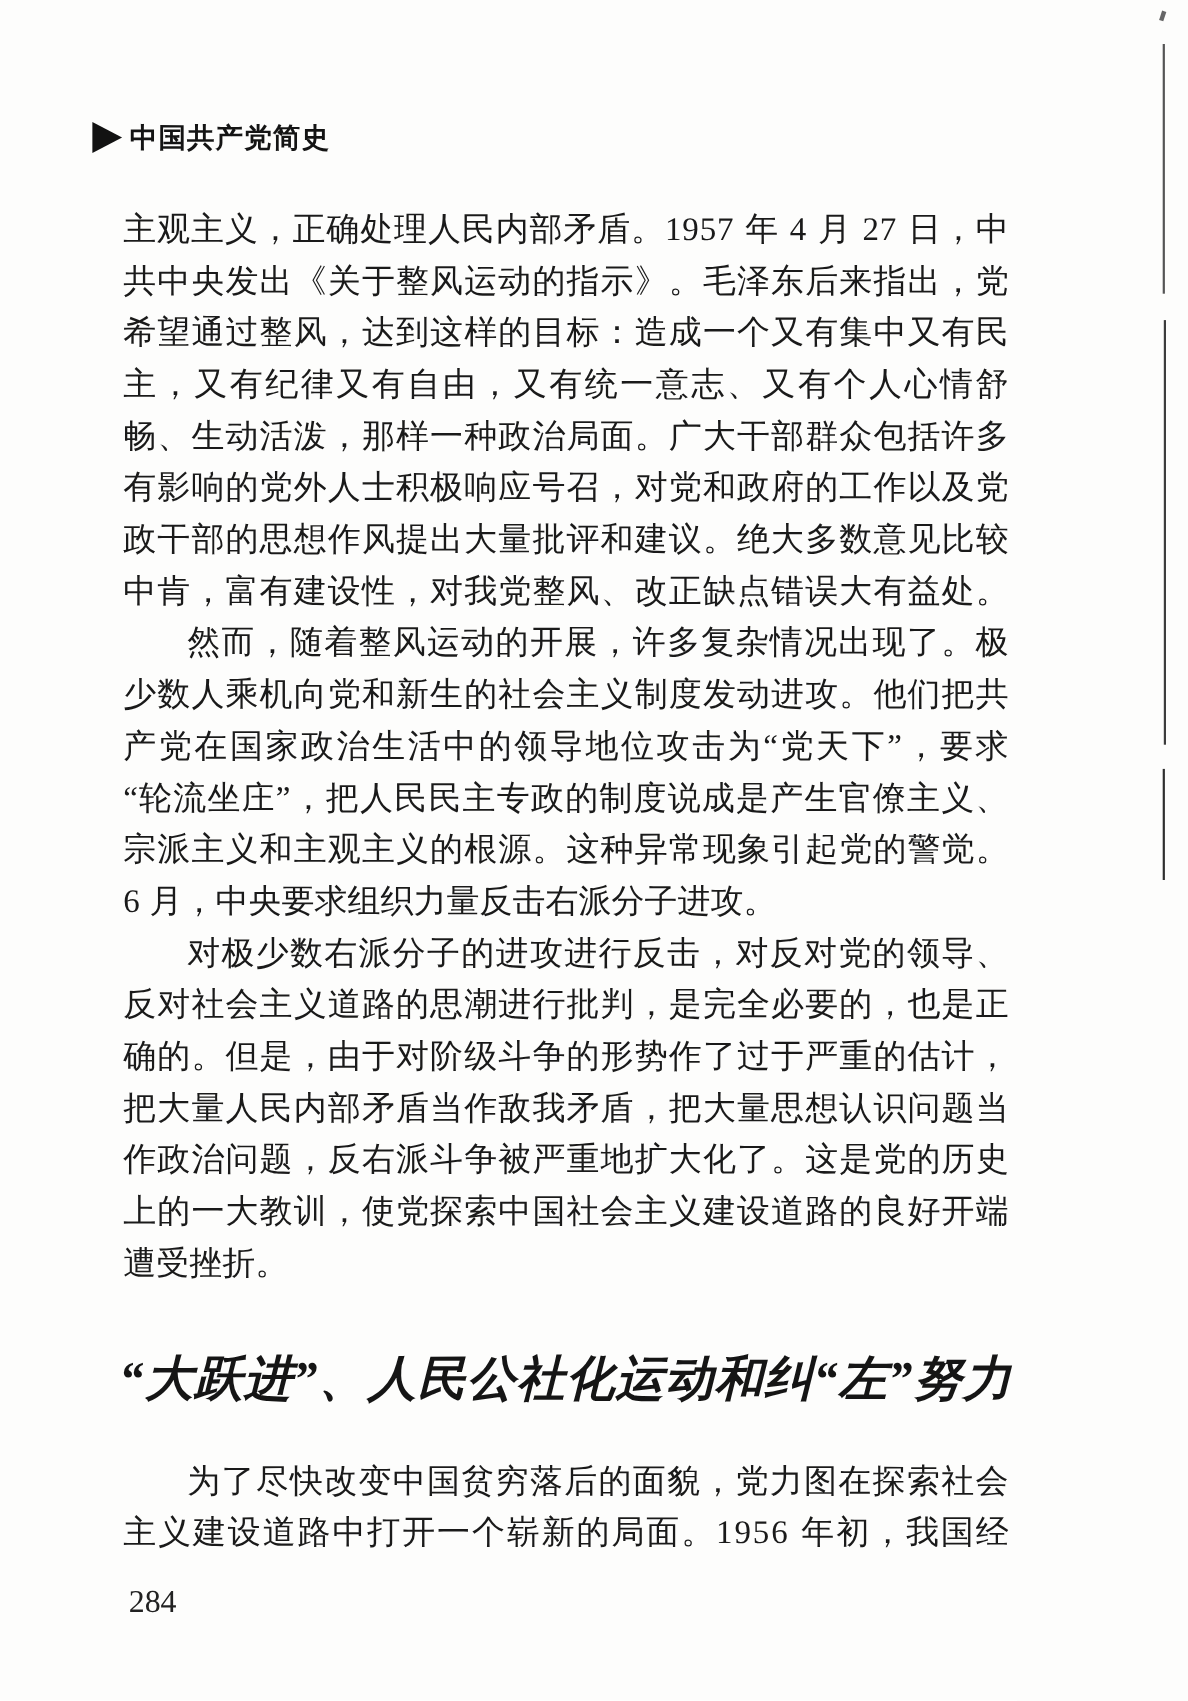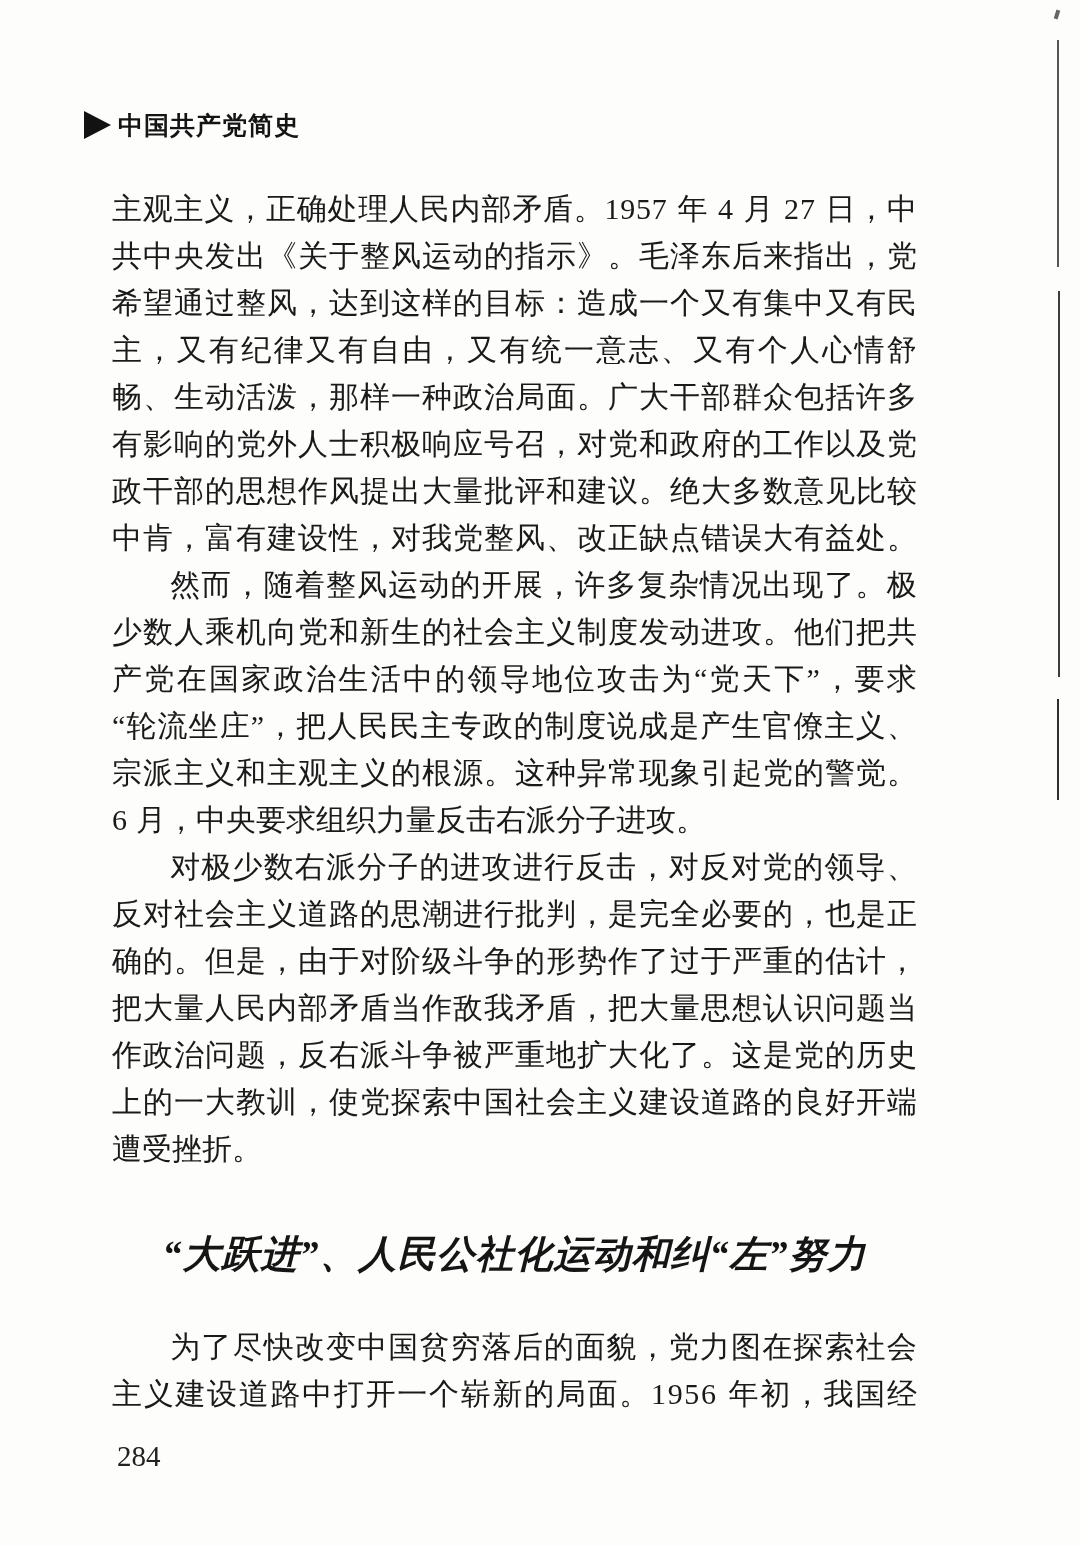--- a/index.html
+++ b/index.html
@@ -39,21 +39,21 @@
   .line.end .ch { flex:0 0 auto; }
   .sp { width:9px; flex:0 1 auto; }
   .ind-sp { width:57px; flex:0 0 auto; }
 
   
   .section-heading {
     margin-top:54px; margin-bottom:41px;
     height:56px; line-height:56px;
     display:flex; justify-content:center;
     font-family:"Liberation Serif","DejaVu Serif",serif;
-    font-style:italic; font-weight:600; font-size:38px;
+    font-style:italic; font-weight:600; font-size:44px;
     letter-spacing:1px; white-space:nowrap; color:#151515;
   }
 
   
   .folio {
     position:absolute; left:117px; top:1440px;
     font-family:"Liberation Serif","DejaVu Serif",serif;
     font-size:29px; color:#222222;
   }
 

